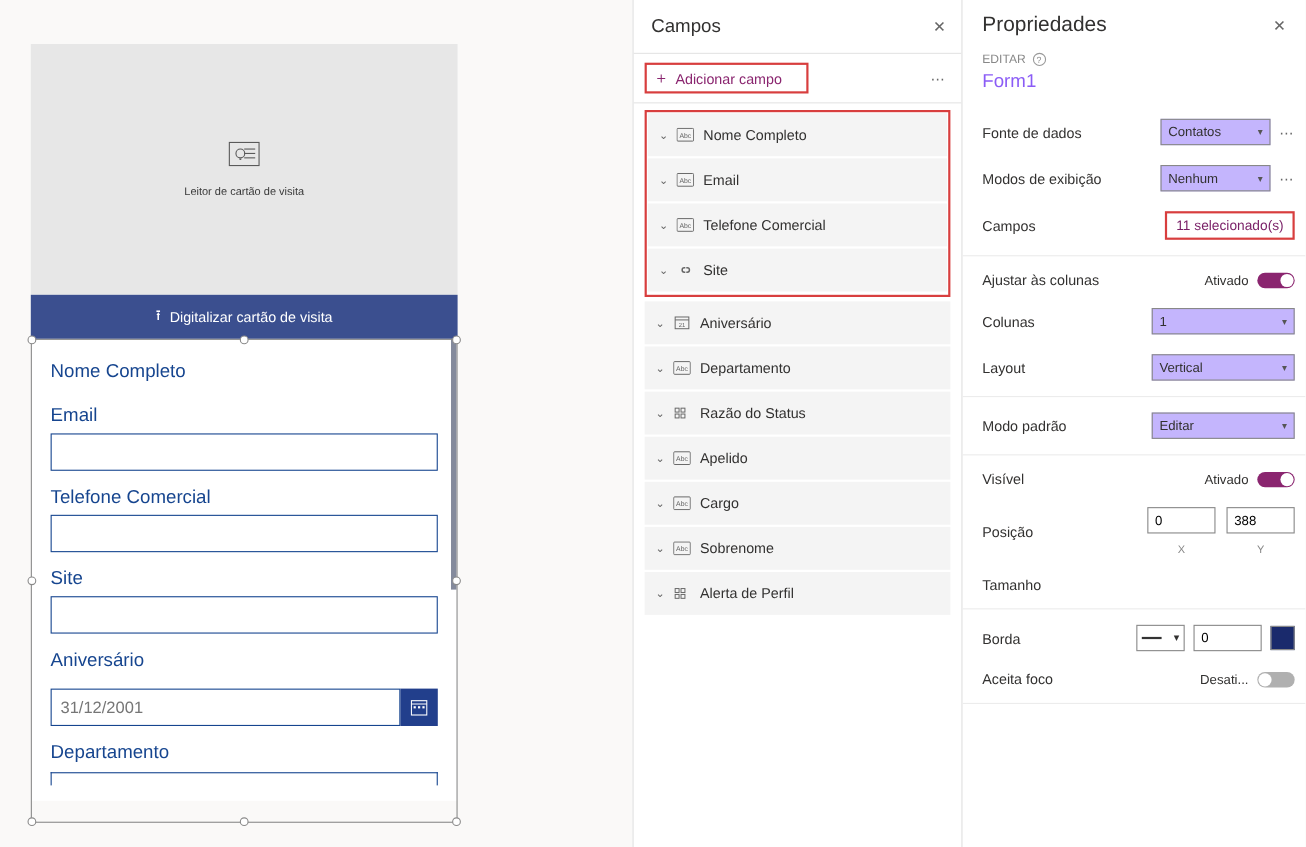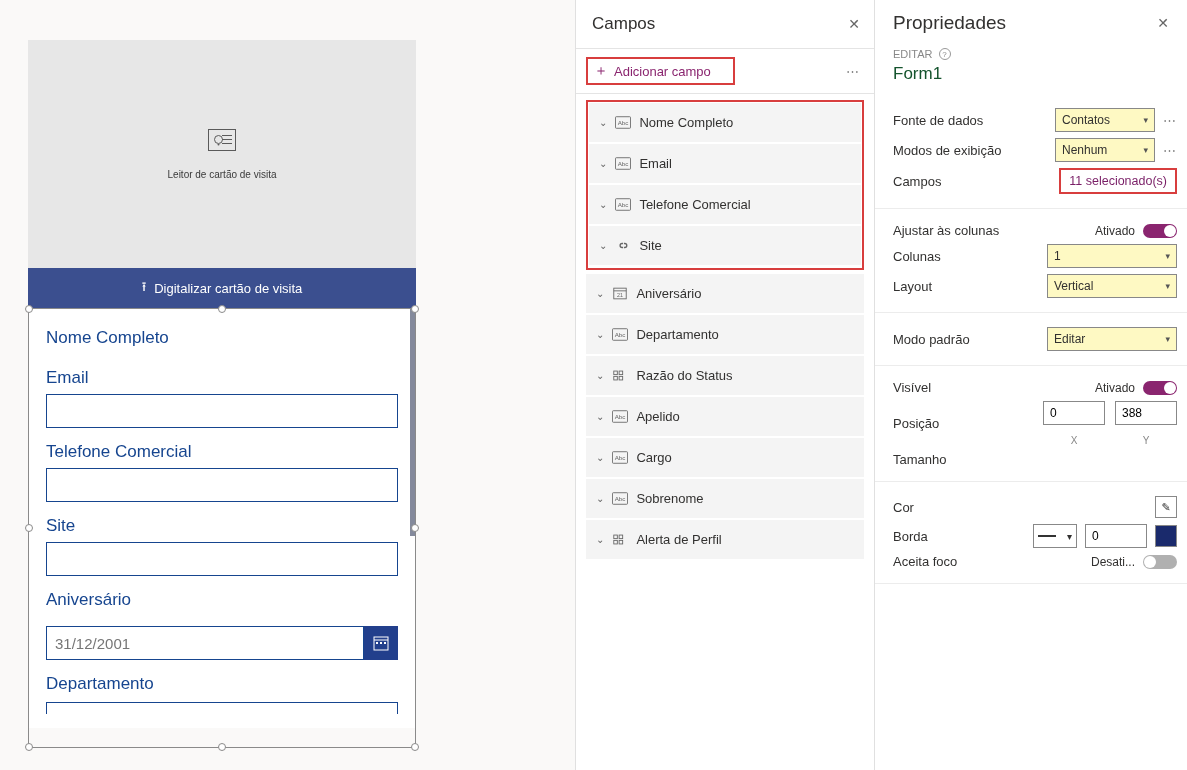--- a/index.html
+++ b/index.html
@@ -192,37 +192,37 @@
       display: flex;
       justify-content: space-between;
       align-items: center;
       padding: 12px 18px 0 18px;
       font-size: 19px;
       color: #323130;
     }
     .props-close { font-size: 14px; color: #666; cursor: pointer; }
     .edit-row { padding: 14px 18px 4px 18px; font-size: 11px; color: #888; display:flex; align-items:center; gap:6px; }
     .info-circle { width:12px; height:12px; border:1px solid #999; border-radius:50%; display:inline-flex; align-items:center; justify-content:center; font-size:8px; color:#888; }
-    .form-name { padding: 0 18px 10px 18px; font-size: 17px; color: #14532d; }
+    .form-name { padding: 0 18px 10px 18px; font-size: 17px; color: #8b5cf6; }
     .tabs { display: flex; gap: 22px; padding: 0 18px; border-bottom: 1px solid #e4e4e4; }
     .tab { padding-bottom: 8px; font-size: 13.5px; color: #323130; cursor: pointer; }
     .tab.active { border-bottom: 2px solid #791e66; font-weight: 600; }
     
-    .prop-section { padding: 14px 10px 14px 18px; border-bottom: 1px solid #ececec; display: flex; flex-direction: column; gap: 6px; }
+    .prop-section { padding: 14px 10px 14px 18px; border-bottom: 1px solid #ececec; display: flex; flex-direction: column; gap: 18px; }
     .prop-row { display: flex; justify-content: space-between; align-items: center; font-size: 13px; color: #323130; }
     .prop-row .ctrl { display: flex; align-items: center; gap: 8px; }
     .dropdown {
       border: 1px solid #888;
       height: 24px;
       padding: 0 6px;
       font-size: 12px;
       display: flex;
       align-items: center;
       justify-content: space-between;
-      background: #fef9c3;
+      background: #c4b5fd;
       min-width: 100px;
     }
     .dropdown .dd-arrow { font-size: 9px; color: #555; }
     .link-11 {
       color: #791e66;
       font-size: 12.5px;
       border: 2px solid #d83e3e;
       padding: 4px 8px;
     }
     .toggle {
@@ -549,24 +549,20 @@
         </div>
       </div>
     </div>
     <div class="prop-row" style="align-items:flex-start">
       <span>Tamanho</span>
     </div>
   </div>
 
   <div class="prop-section">
     <div class="prop-row">
-      <span>Cor</span>
-      <div class="color-swatch empty"></div>
-    </div>
-    <div class="prop-row">
       <span>Borda</span>
       <div class="ctrl">
         <div class="border-style">
           <span class="border-line"></span>
           <span class="dd-arrow">▾</span>
         </div>
         <input class="num-input" value="0" style="">
         <div class="color-swatch" style="background:#1a2a6c"></div>
       </div>
     </div>

